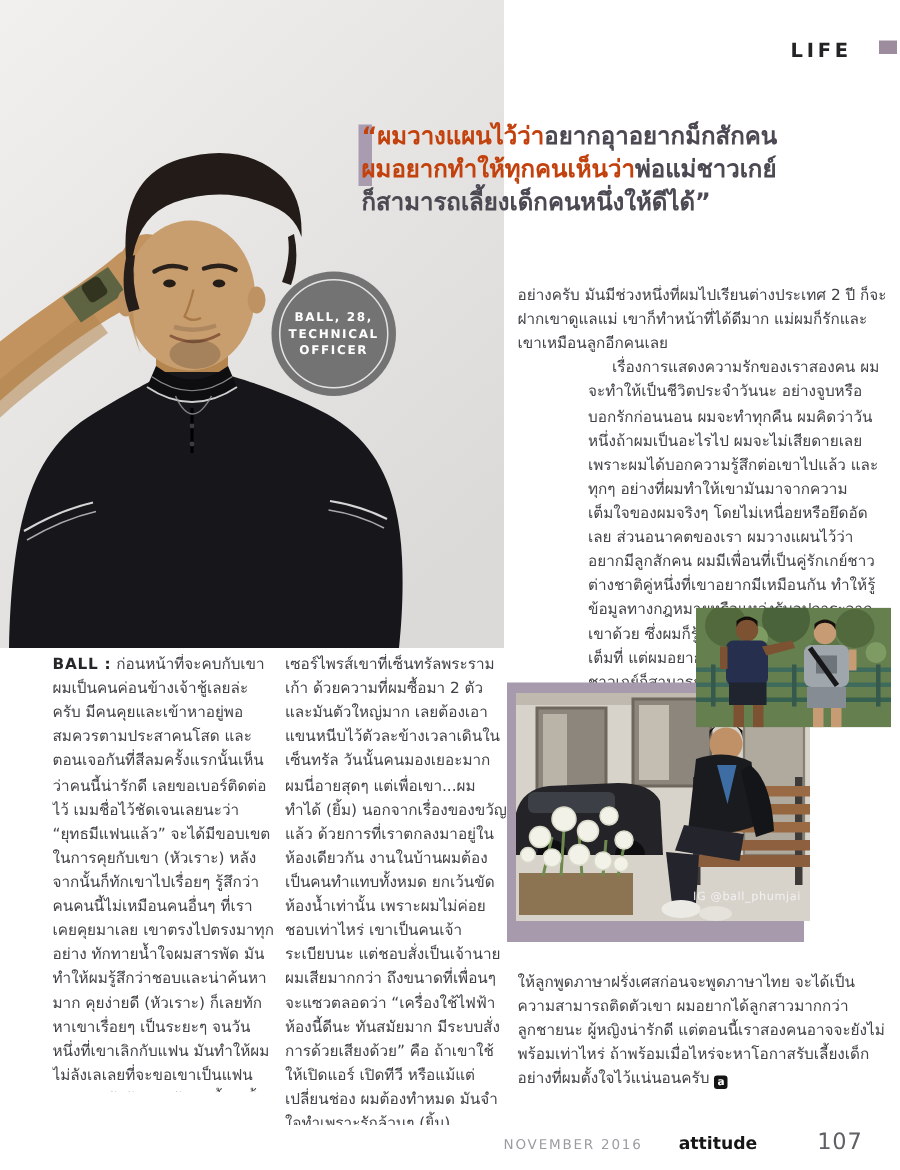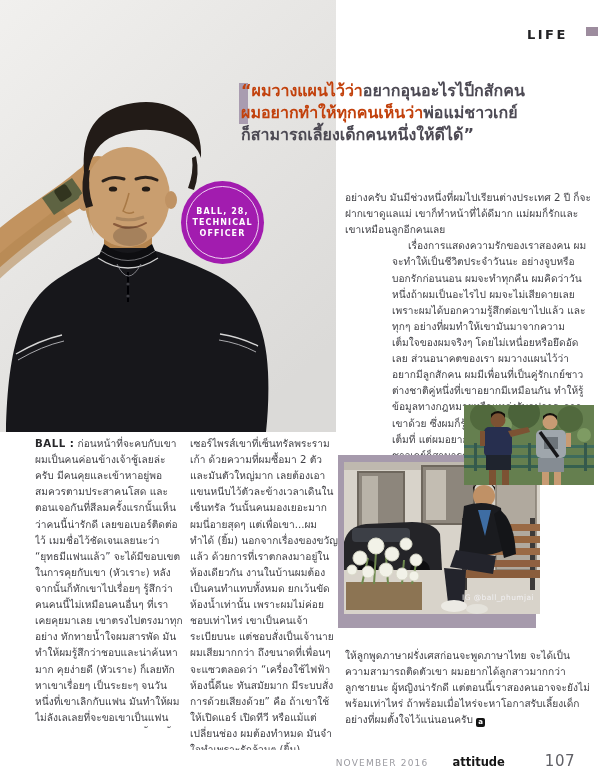--- a/index.html
+++ b/index.html
@@ -16,21 +16,21 @@
   .portrait{position:absolute;left:0;top:0;width:336px;height:432px;}
   .portrait svg{display:block;}
   
   .quote{position:absolute;left:241px;top:80px;width:352px;font-size:16px;line-height:22px;font-weight:bold;}
   .quote-bar{position:absolute;left:-2px;top:3px;width:9px;height:41px;background:#a293aa;opacity:.9;}
   .quote p{margin:0;position:relative;z-index:1;}
   .q-light{color:#c2410c;}
   .q-dark{color:#4c4953;}
   
   .badge{position:absolute;left:181px;top:181px;width:83px;height:83px;border-radius:50%;
-    background:#a21caf;display:flex;align-items:center;justify-content:center;}
+    background:#737373;display:flex;align-items:center;justify-content:center;}
   .badge-ring{position:absolute;inset:5px;border:1px solid rgba(255,255,255,.8);border-radius:50%;}
   .badge-text{font-size:8px;font-weight:bold;color:#ffffff;letter-spacing:1.1px;text-align:center;line-height:11px;}
   
   .body-text{font-size:10.2px;line-height:1.58;color:#414146;overflow:hidden;}
   .body-text p{margin:0;}
   .body-text p.indent{text-indent:16px;margin-left:47px;}
   .lead-label{font-weight:bold;color:#27272a;letter-spacing:.5px;}
   .col-left{position:absolute;left:35px;top:436px;width:148px;height:292px;}
   .col-mid{position:absolute;left:190px;top:436px;width:148px;height:314px;}
   .col-right-top{position:absolute;left:345px;top:190px;width:247px;height:276px;}
@@ -113,21 +113,21 @@
     </svg>
   </div>
 
   <div class="life">
     <span class="life-text">LIFE</span>
     <span class="life-square"></span>
   </div>
 
   <div class="quote">
     <div class="quote-bar"></div>
-    <p><span class="q-light">“ผมวางแผนไว้ว่า</span><span class="q-dark">อยากอุนอะไรไป็กสักคน</span></p>
+    <p><span class="q-light">“ผมวางแผนไว้ว่า</span><span class="q-dark">อยากอุาอยากม็กสักคน</span></p>
     <p><span class="q-light">ผมอยากทำให้ทุกคนเห็นว่า</span><span class="q-dark">พ่อแม่ชาวเกย์</span></p>
     <p><span class="q-light"></span><span class="q-dark">ก็สามารถเลี้ยงเด็กคนหนึ่งให้ดีได้”</span></p>
   </div>
 
   <div class="badge">
     <div class="badge-ring"></div>
     <div class="badge-text">
       <div>BALL, 28,</div>
       <div>TECHNICAL</div>
       <div>OFFICER</div>

